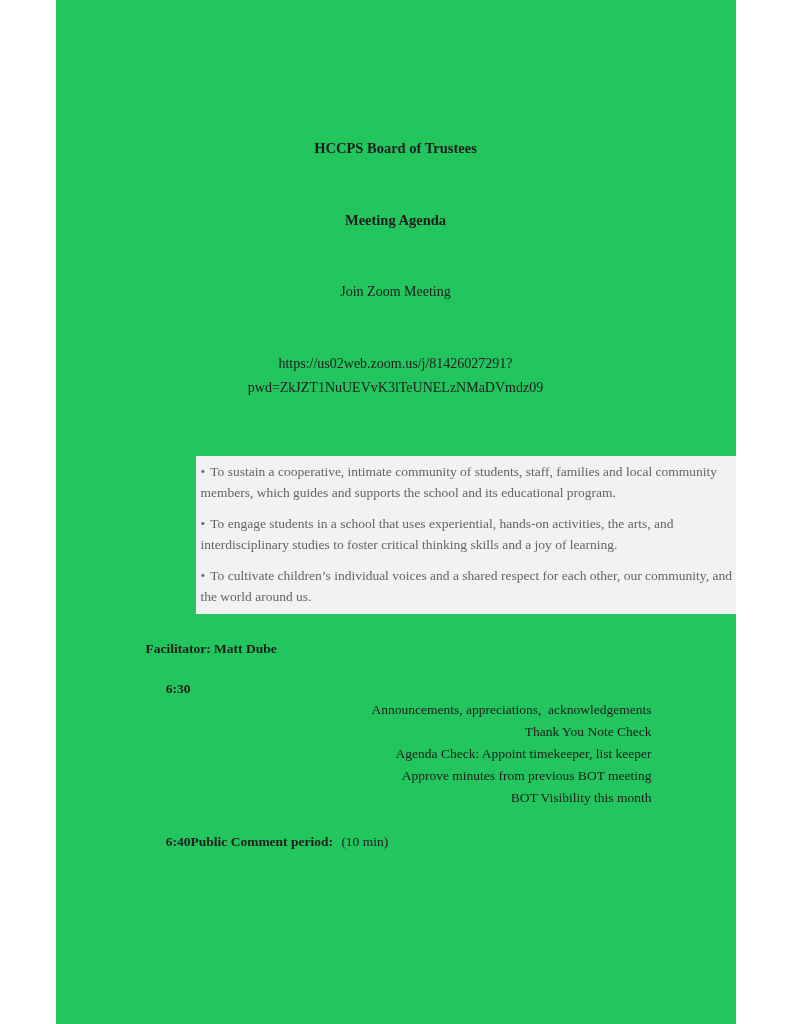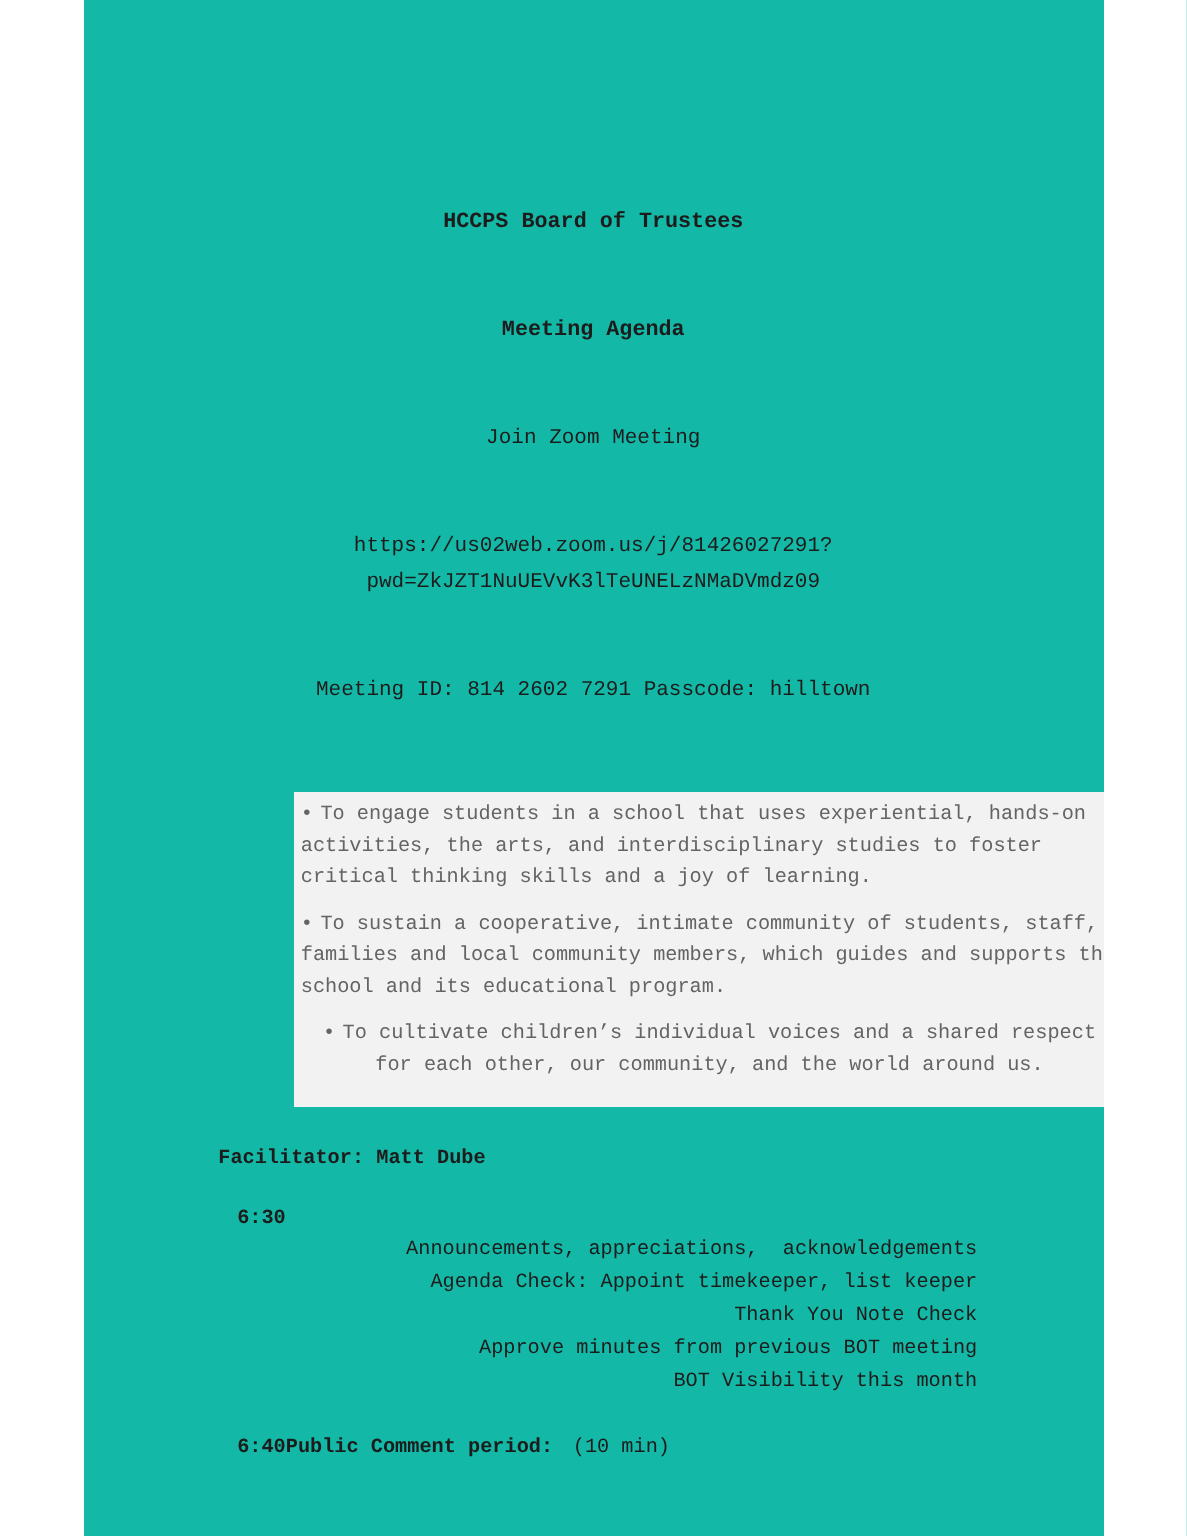--- a/index.html
+++ b/index.html
@@ -5,22 +5,22 @@
   html, body {
     margin: 0;
     padding: 0;
     background: #ffffff;
   }
   .page {
     position: relative;
     width: 680px;
     height: 1024px;
     margin: 0 auto;
-    background: #14b8a6;
-    font-family: Liberation Mono, monospace;
+    background: #22c55e;
+    font-family: Liberation Serif, serif;
     color: #1c1c1c;
     box-sizing: border-box;
     padding: 88px 84px 0 84px;
     overflow: hidden;
   }
   
   .doc-header {
     text-align: center;
     font-size: 14px;
     line-height: 24px;
@@ -50,21 +50,21 @@
     font-size: 13.5px;
     line-height: 21px;
     padding: 5px 8px 7px 5px;
     width: 558px;
     box-sizing: border-box;
   }
   .mission-bullet {
     margin: 0 0 10px 0;
     white-space: pre-wrap;
   }
-  .mission-bullet:last-child { margin-bottom: 10px; text-align: center; }
+  .mission-bullet:last-child { margin-bottom: 0; }
   .bullet-marker {
     margin-right: 5px;
   }
   
   .facilitator {
     margin-top: 24px;
     font-weight: bold;
     font-size: 13.5px;
     line-height: 21px;
     padding-left: 6px;
@@ -108,42 +108,41 @@
 </head>
 <body>
 
 <div class="page">
 
   <div class="doc-header">
     <div class="hl-bold">HCCPS Board of Trustees</div>
     <div class="hl-bold">Meeting Agenda</div>
     <div>Join Zoom Meeting</div>
     <div>https://us02web.zoom.us/j/81426027291?pwd=ZkJZT1NuUEVvK3lTeUNELzNMaDVmdz09</div>
-    <div>Meeting ID: 814 2602 7291 Passcode: hilltown</div>
   </div>
 
 
   <div class="mission-bullets">
+    <p class="mission-bullet"><span class="bullet-marker">•</span><span>To sustain a cooperative, intimate community of students, staff, families and local community members, which guides and supports the school and its educational program.</span></p>
     <p class="mission-bullet"><span class="bullet-marker">•</span><span>To engage students in a school that uses experiential, hands-on activities, the arts, and interdisciplinary studies to foster critical thinking skills and a joy of learning.</span></p>
-    <p class="mission-bullet"><span class="bullet-marker">•</span><span>To sustain a cooperative, intimate community of students, staff, families and local community members, which guides and supports the school and its educational program.</span></p>
     <p class="mission-bullet"><span class="bullet-marker">•</span><span>To cultivate children’s individual voices and a shared respect for each other, our community, and the world around us.</span></p>
   </div>
 
   <div class="facilitator">Facilitator: Matt Dube</div>
 
   <div class="agenda">
 
     <div class="agenda-item">
       <div class="agenda-main">
         <span class="agenda-time">6:30</span>
       </div>
       <div class="agenda-subitems">
         <div class="agenda-subitem">Announcements, appreciations,  acknowledgements</div>
+        <div class="agenda-subitem">Thank You Note Check</div>
         <div class="agenda-subitem">Agenda Check: Appoint timekeeper, list keeper</div>
-        <div class="agenda-subitem">Thank You Note Check</div>
         <div class="agenda-subitem">Approve minutes from previous BOT meeting</div>
         <div class="agenda-subitem">BOT Visibility this month</div>
       </div>
     </div>
 
     <div class="agenda-item">
       <div class="agenda-main">
         <span class="agenda-time">6:40</span>
         <span><span class="agenda-title">Public Comment period:</span><span class="agenda-duration"> (10 min)</span></span>
       </div>

